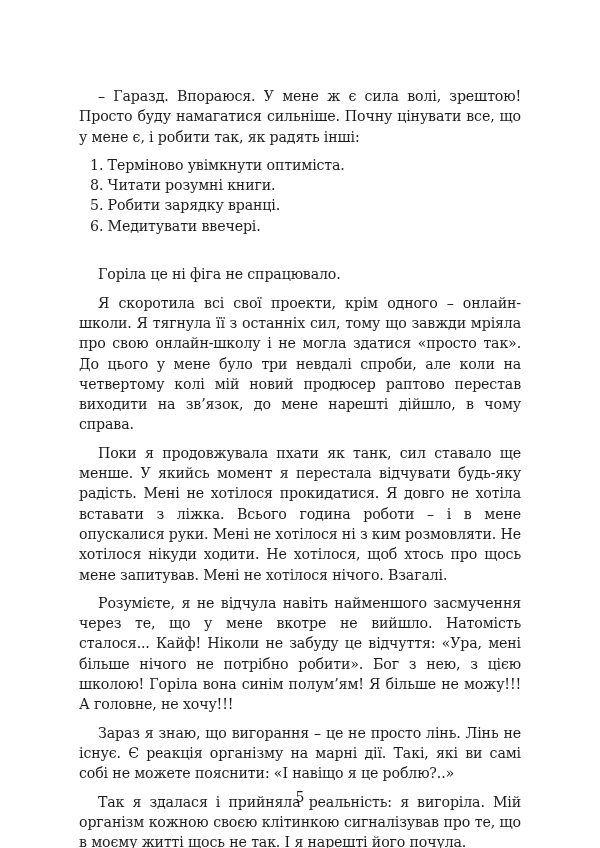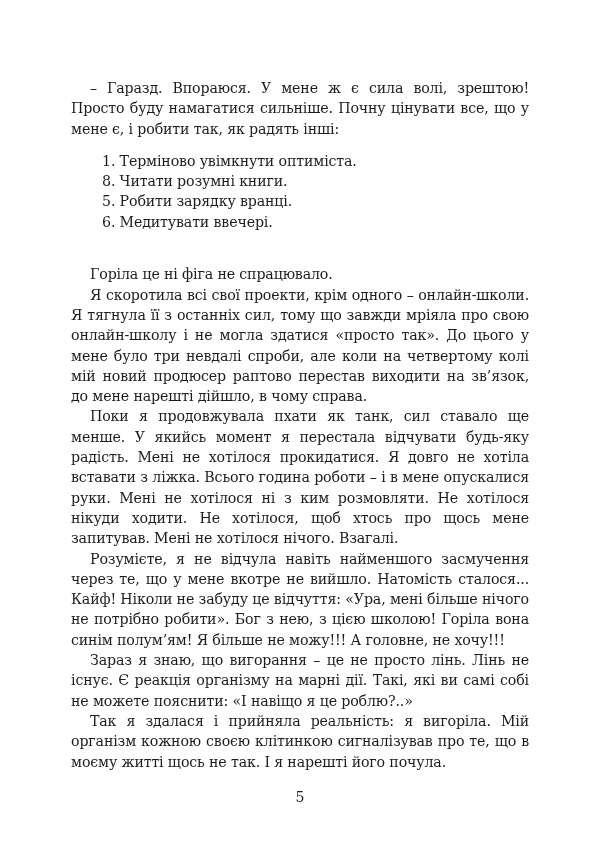--- a/index.html
+++ b/index.html
@@ -14,25 +14,25 @@
     left: 71px;
     top: 78px;
     width: 458px;
     font-family: "DejaVu Serif", "Liberation Serif", serif;
     font-size: 14.2px;
     line-height: 20.3px;
     color: #1d1d1d;
     letter-spacing: -0.15px;
   }
   .p {
-    margin: 0;
+    margin: 8px;
     text-align: justify;
     text-indent: 19px;
   }
-  .list { margin: 12px; padding: 0; list-style: none; }
+  .list { margin: 0; padding: 0; list-style: none; }
   .list li { padding-left: 19px; }
   .spacer { height: 20.3px; }
   .page-number {
     position: absolute;
     left: 0; width: 600px;
     top: 789px;
     text-align: center;
     font-family: "DejaVu Serif", "Liberation Serif", serif;
     font-size: 14px;
     color: #1d1d1d;

